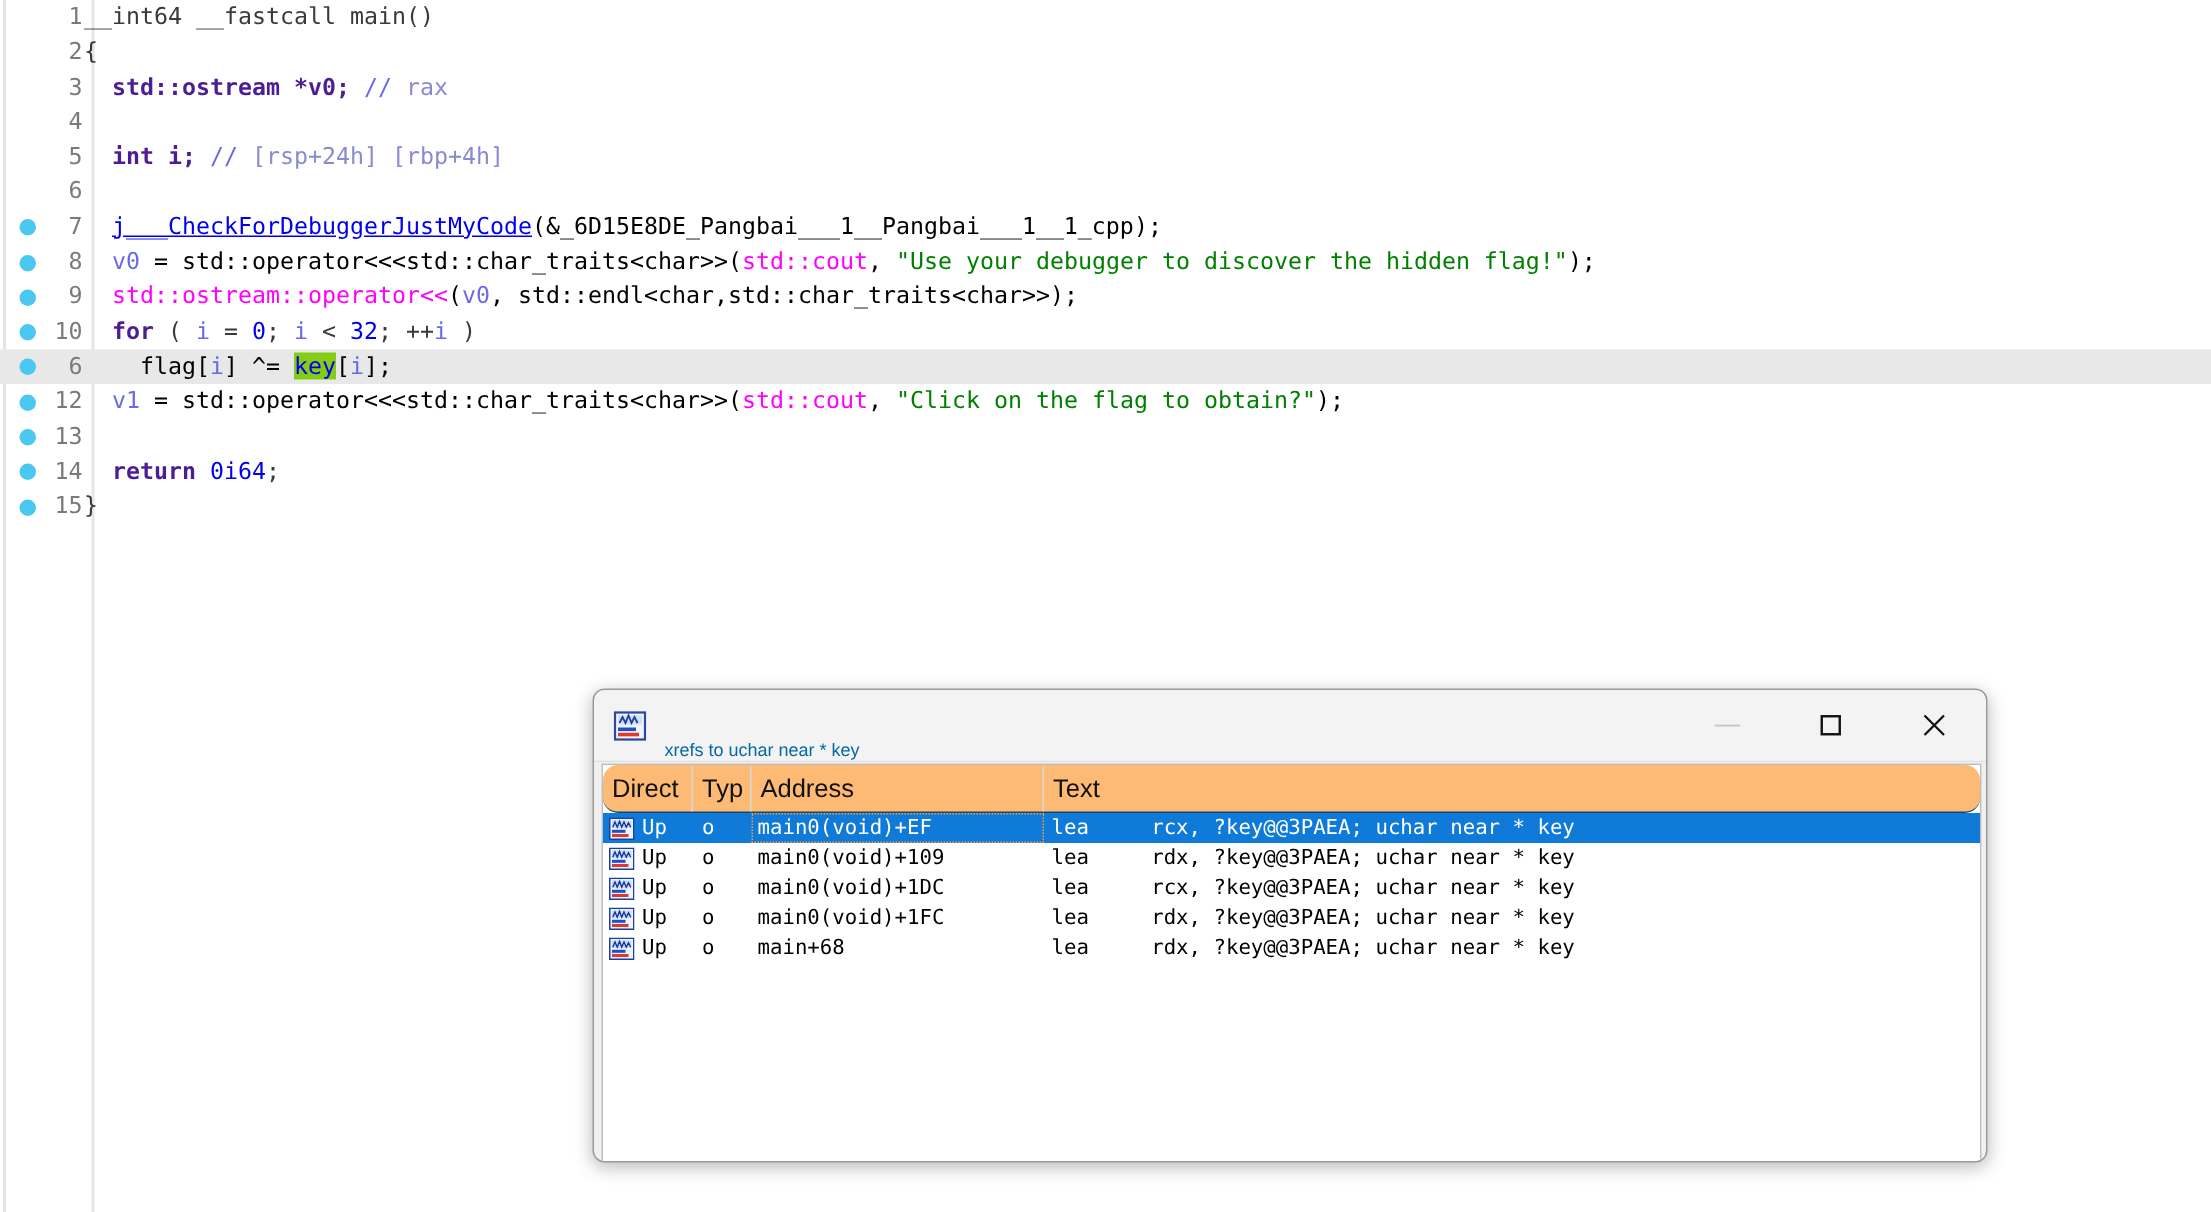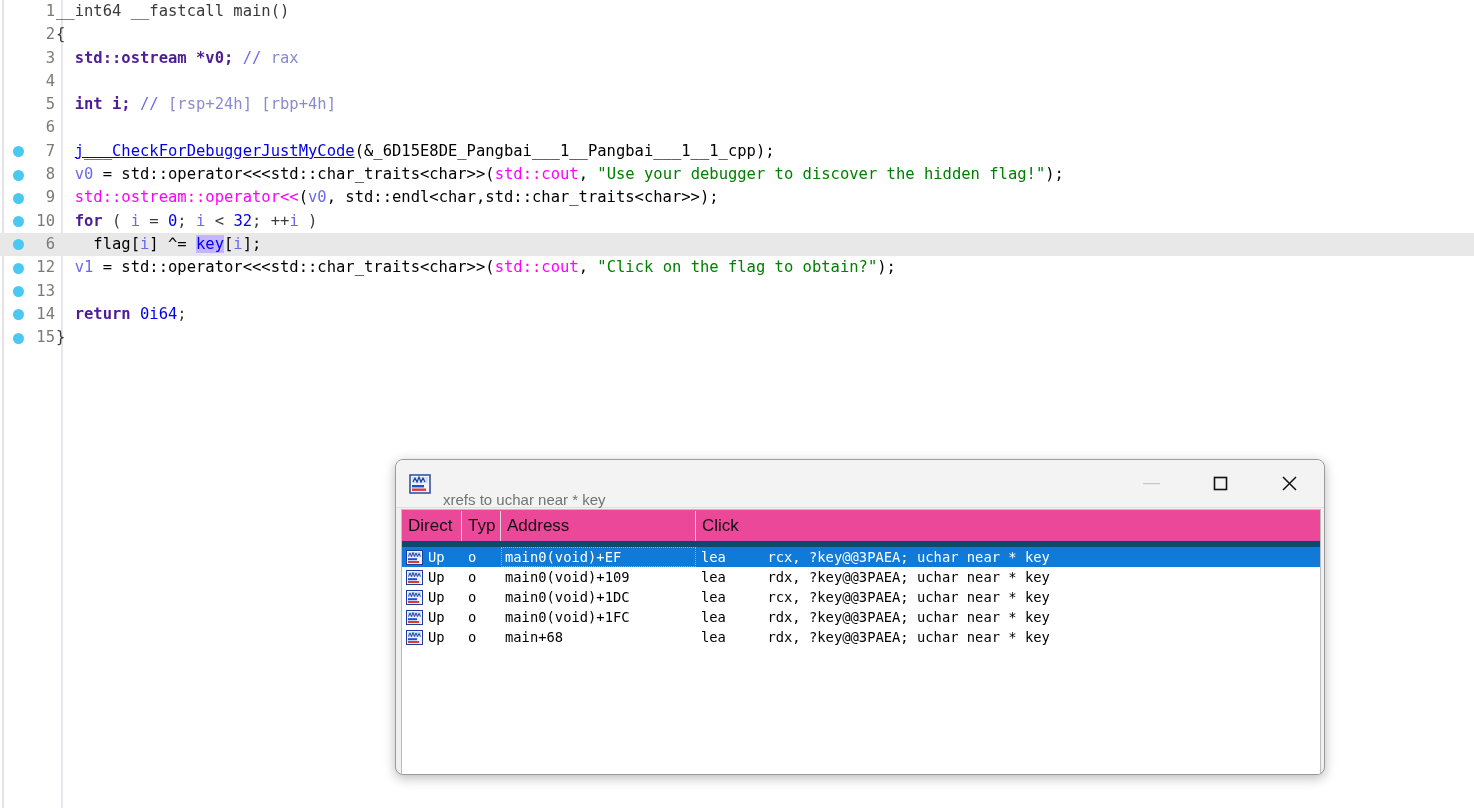--- a/index.html
+++ b/index.html
@@ -72,21 +72,21 @@
   
   .t-def   { color: #3a3a3a; }
   .t-kw    { color: #4c1d95; font-weight: bold; }
   .t-blue  { color: #000000; }
   .t-lblue { color: #6a6ae8; }
   .t-grn   { color: #008000; }
   .t-gry   { color: #8a8ad0; }
   .t-pnk   { color: #ff00ff; }
   .t-num   { color: #0000ee; }
   .t-fn    { color: #0000ee; text-decoration: underline; }
-  .t-hl    { background: #c4b5fd; color: #0000ee; }
+  .t-hl    { background: #84cc16; color: #0000ee; }
 
   
   #xrefs-dialog {
     position: absolute;
     left: 395px; top: 459px;
     width: 930px; height: 316px;
     background: #f0f0f0;
     border: 1px solid #9b9b9b;
     border-radius: 8px;
     box-shadow: 0 3px 12px rgba(0,0,0,0.28);
@@ -103,22 +103,22 @@
     align-items: center;
   }
   #dlg-icon {
     margin-left: 13px;
     width: 22px; height: 22px;
     flex: none;
     position: relative;
   }
   #dlg-title {
     margin-left: 12px;
-    font-size: 15px;
-    color: #737373;
+    font-size: 12px;
+    color: #0369a1;
     font-family: "Liberation Sans", sans-serif;
     margin-top: 32px;
   }
   .wbtns {
     position: absolute;
     right: 0; top: 0;
     height: 46px;
     display: flex;
   }
   .wbtn {
@@ -136,23 +136,24 @@
     left: 5px; top: 49px;
     width: 920px; height: 647px;
     background: #ffffff;
     border: 1px solid #bdbdbd;
     box-sizing: border-box;
     overflow: hidden;
   }
   #thead {
     display: flex;
     height: 31px;
-    background: #ec4899;
-    border-bottom: 6px solid #0c4a6e;
-    align-items: center;
+    background: #fdba74;
+    border-bottom: 1px solid #0c4a6e;
+    align-items: center;
+    border-radius: 10px;
   }
   .th {
     font-size: 17px;
     color: #111;
     padding-left: 6px;
     height: 30px;
     line-height: 30px;
     box-sizing: border-box;
     border-right: 1px solid #d8d8d8;
     overflow: hidden;
@@ -245,21 +246,21 @@
           </svg>
       </div>
     </div>
   </div>
 
   <div id="table-wrap">
     <div id="thead">
       <div class="th c0">Direct</div>
       <div class="th c1">Typ</div>
       <div class="th c2">Address</div>
-      <div class="th c3">Click</div>
+      <div class="th c3">Text</div>
     </div>
     <div id="tbody">
         <div class="trow sel"><div class="td c0"><span class="rowicon"><svg width="17" height="15" viewBox="0 0 17 15">
                 <rect x="0.5" y="0.5" width="16" height="14" fill="#eef3fc" stroke="#1c3f9e" stroke-width="1"></rect>
                 <rect x="2" y="2" width="13" height="5" fill="#c9dcf5"></rect>
                 <path d="M2.5 6.5 L4 3 L5.5 6.5 L7 2.5 L8.5 6.5 L10 3 L11.5 6.5 L13 3.5 L14.5 6.5" fill="none" stroke="#12349c" stroke-width="0.9"></path>
                 <rect x="2" y="8.2" width="9" height="2" fill="#1c4fd0"></rect>
                 <rect x="2" y="11" width="11" height="2" fill="#dd3a2b"></rect>
               </svg></span><span class="dirlbl">Up</span></div><div class="td c1">o</div><div class="td c2">main0(void)+EF</div><div class="td c3">lea     rcx, ?key@@3PAEA; uchar near * key</div></div>
         <div class="trow"><div class="td c0"><span class="rowicon"><svg width="17" height="15" viewBox="0 0 17 15">

